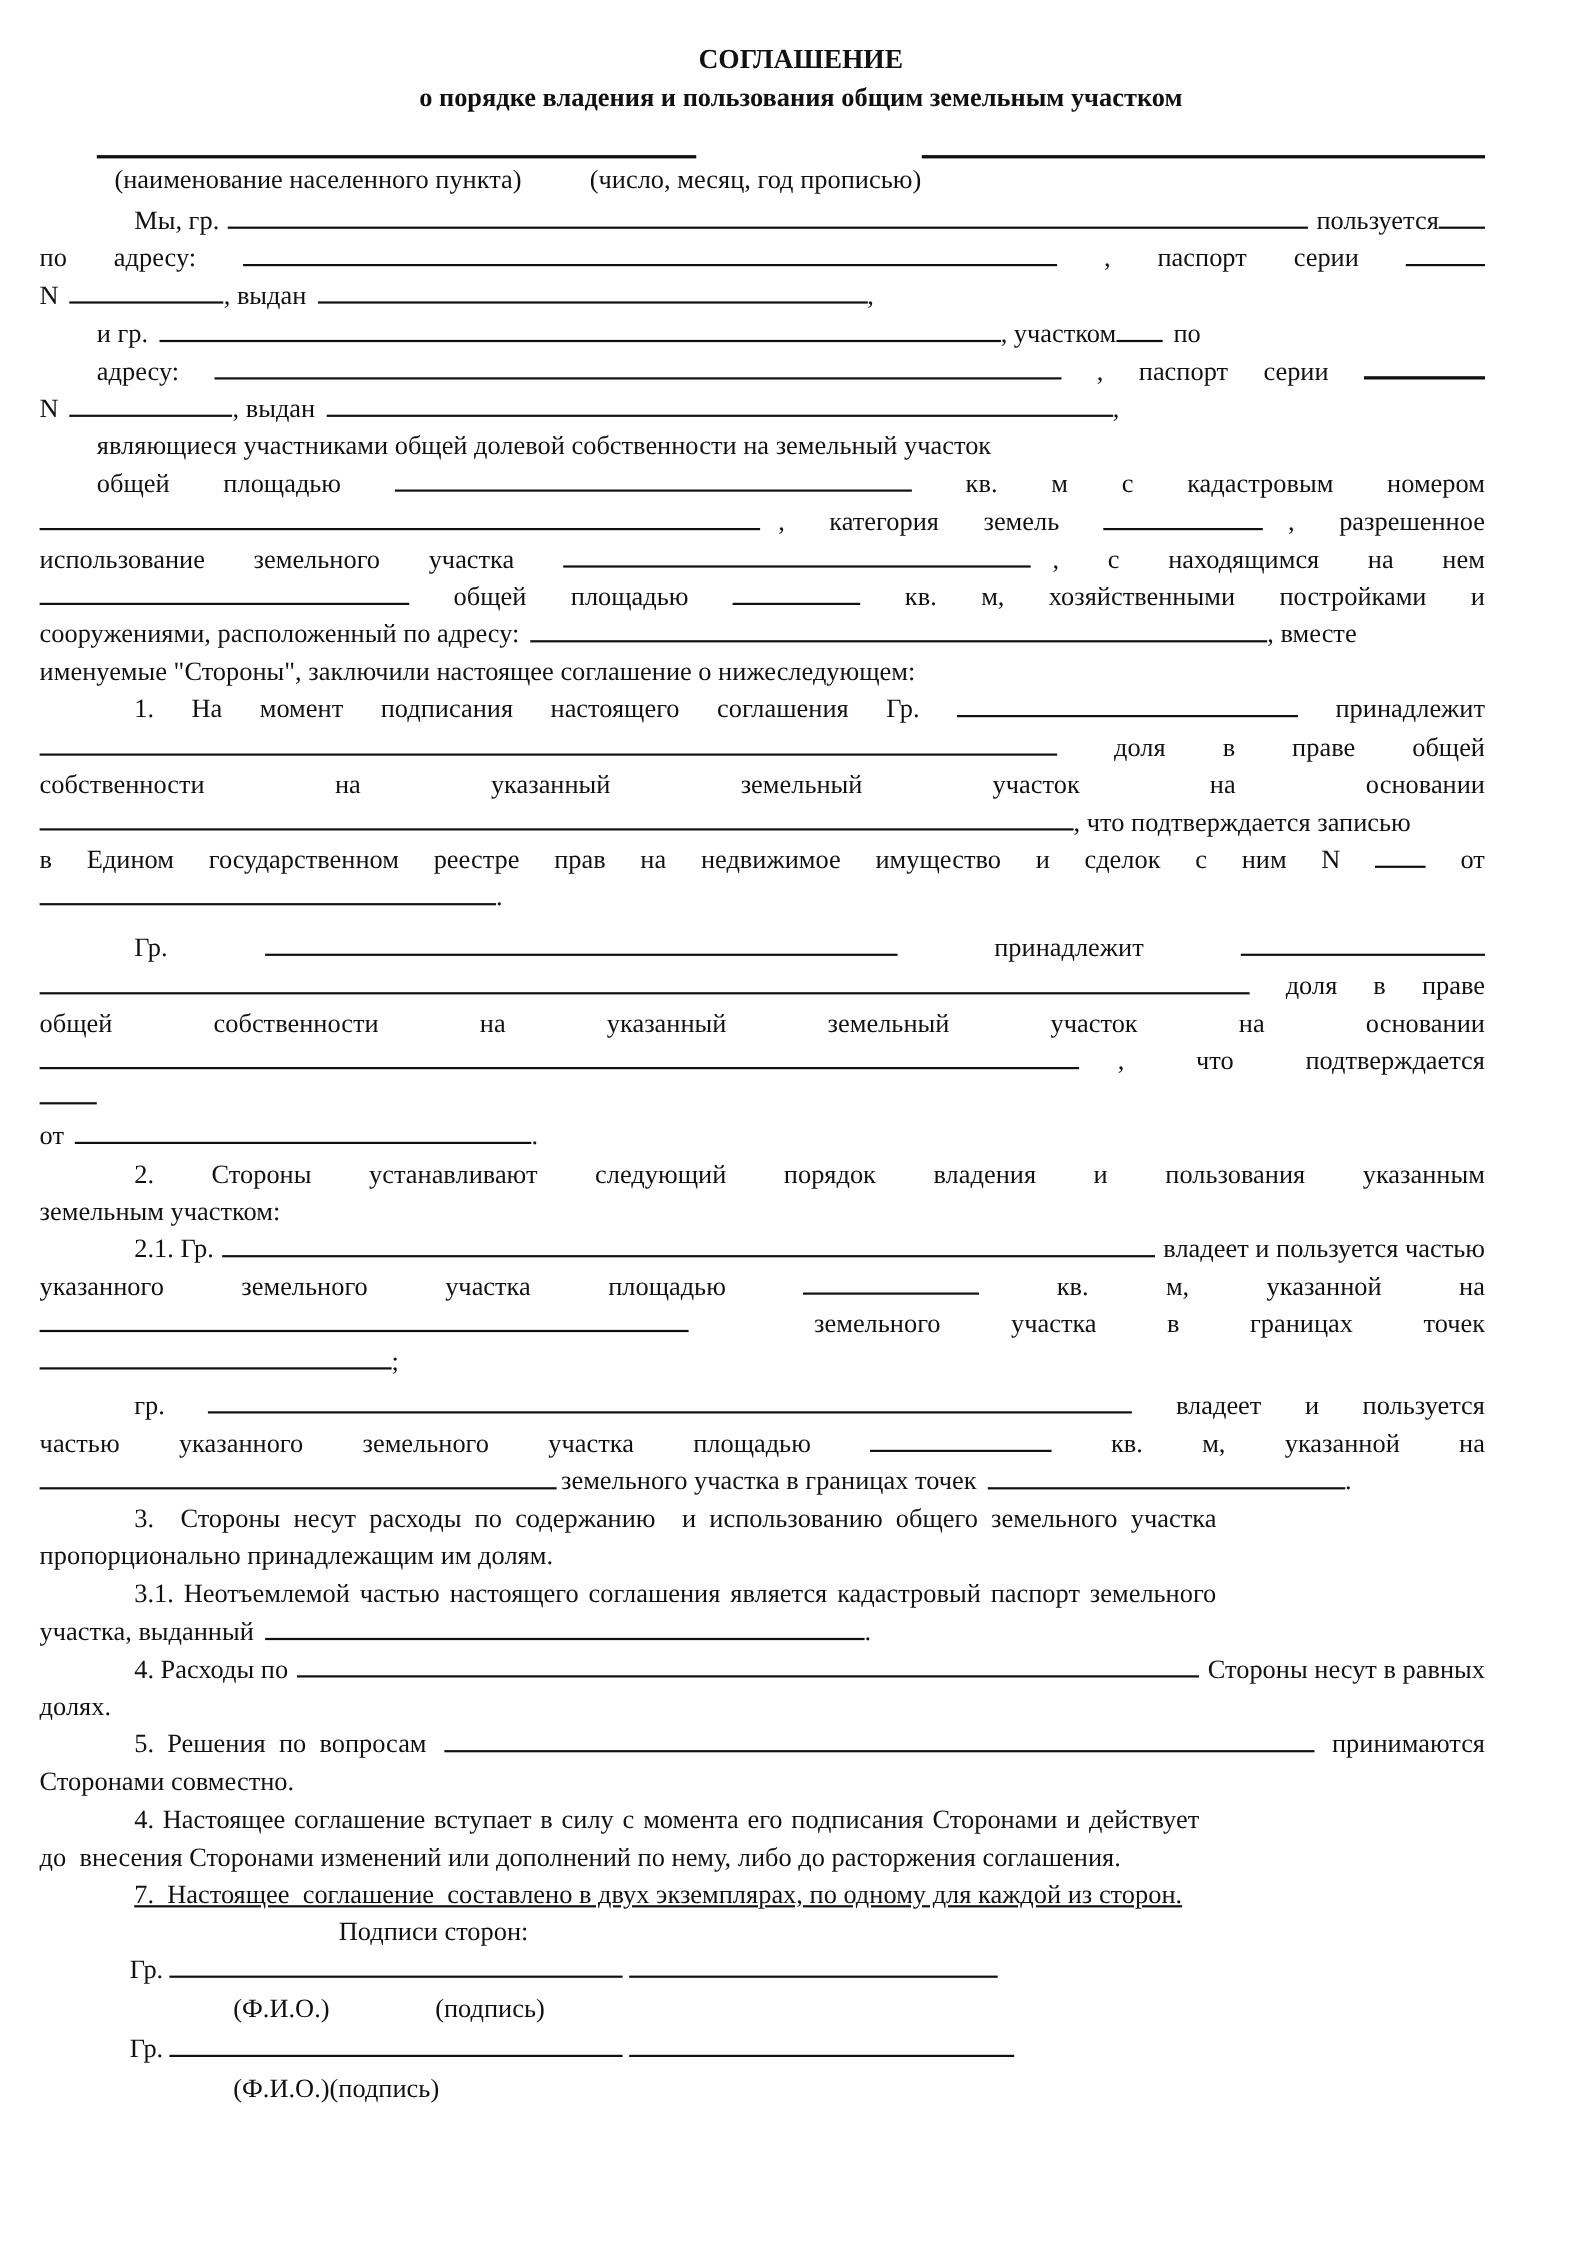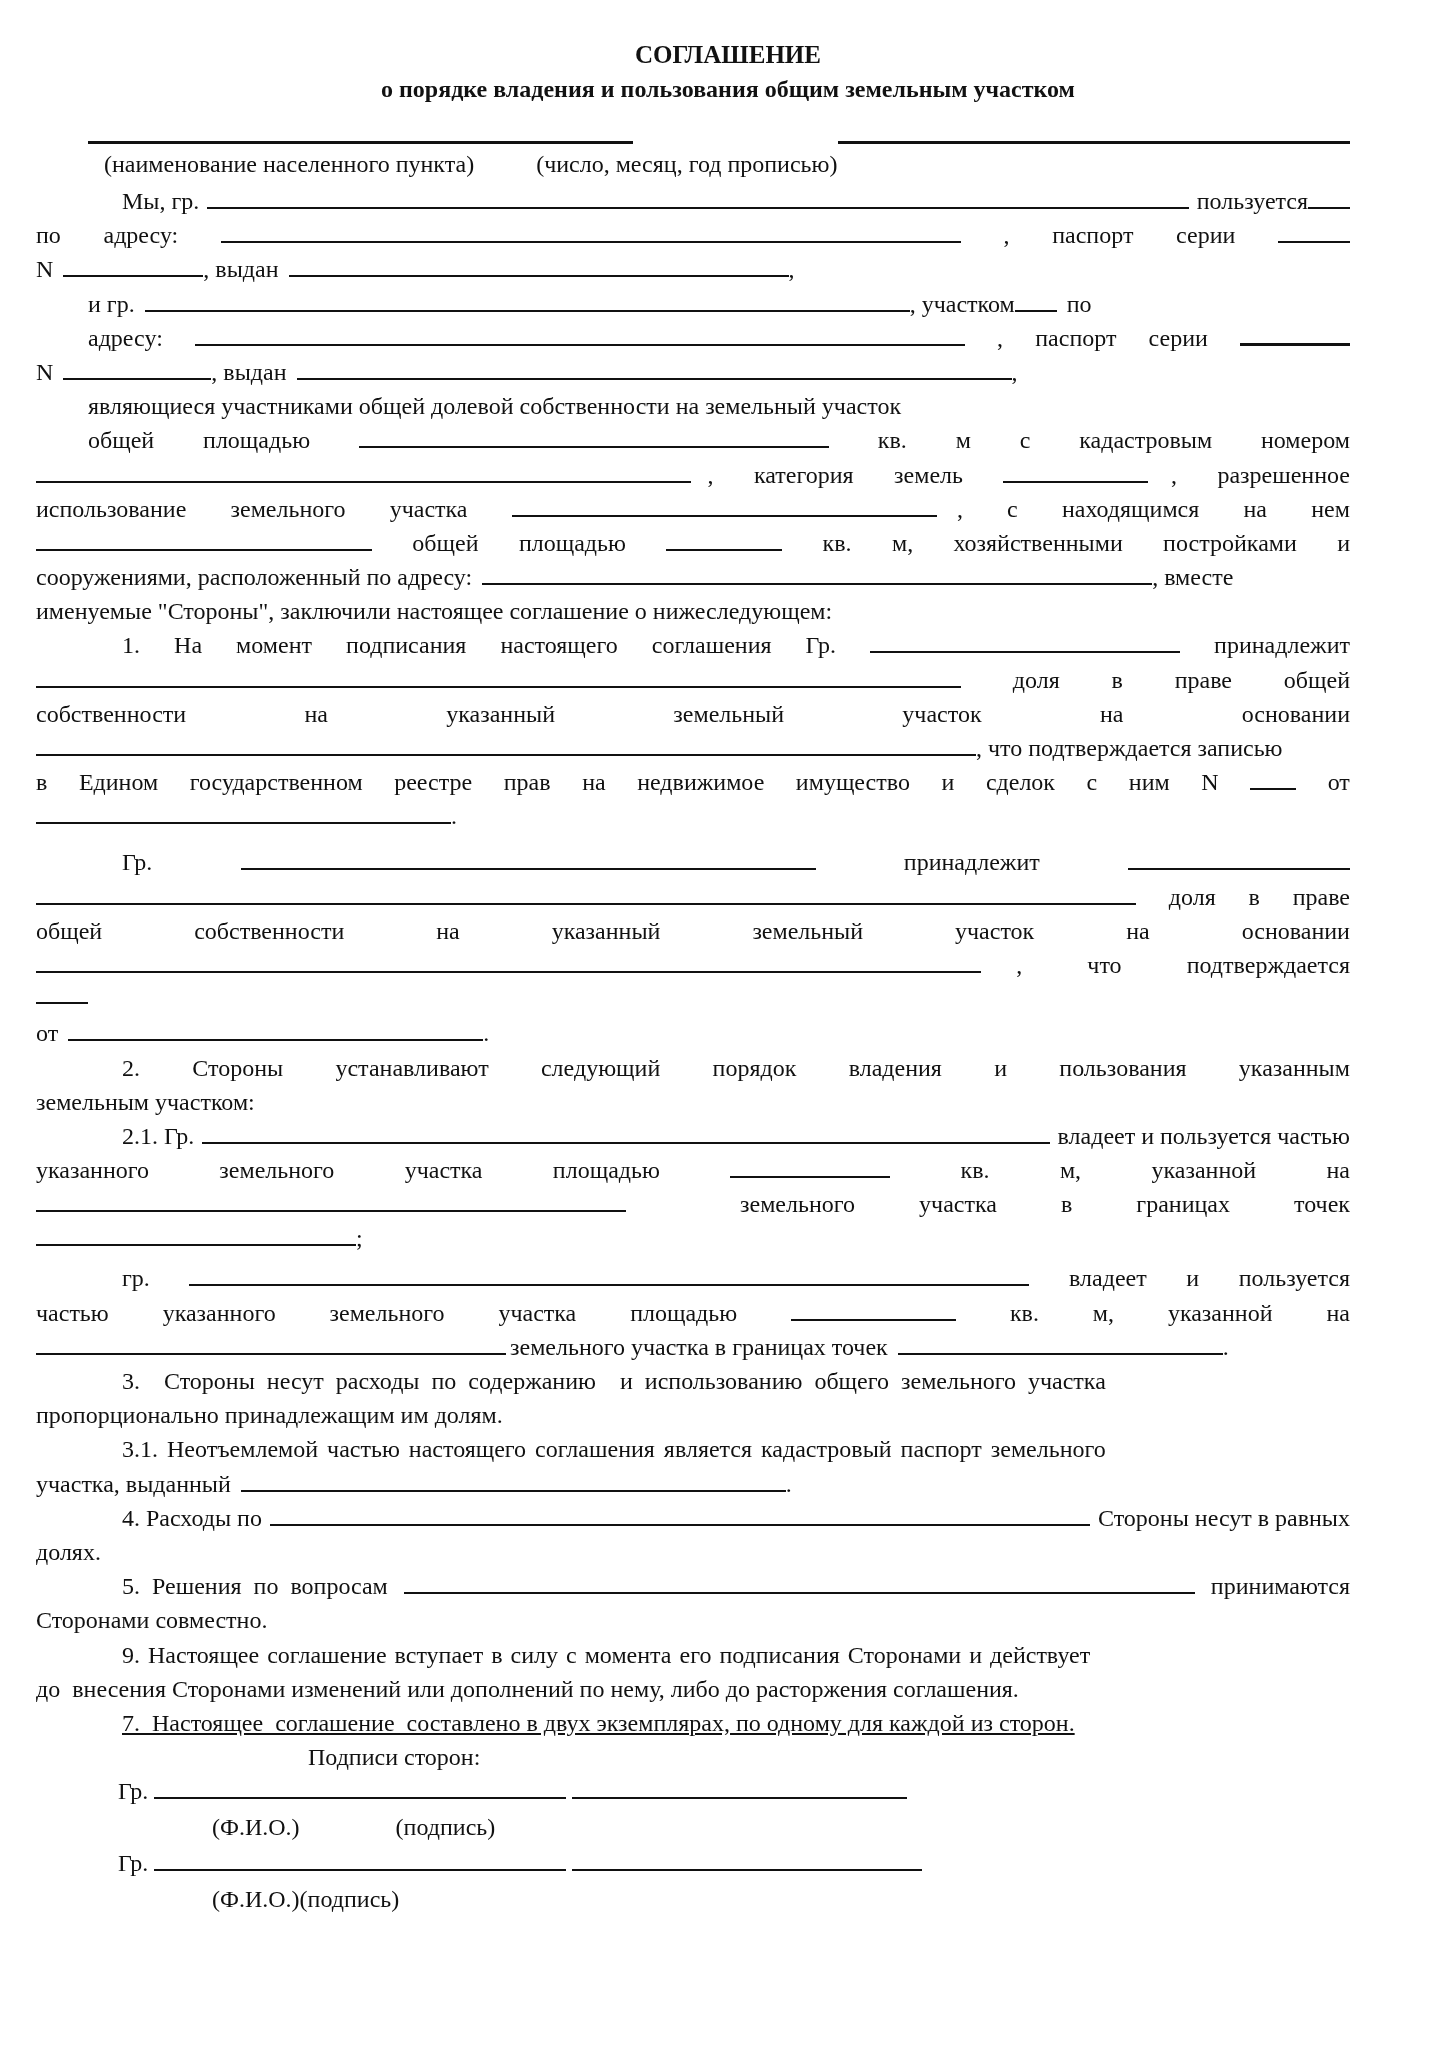--- a/index.html
+++ b/index.html
@@ -319,21 +319,21 @@
   <div class="line ind2">
     <span style="word-spacing:6px;">5. Решения по вопросам</span>
     <span class="blank grow" style="margin-left:16px;margin-right:16px;"></span>
     <span>принимаются</span>
   </div>
   <div class="line left">
     <span>Сторонами совместно.</span>
   </div>
 
   <div class="line left ind2">
-    <span style="word-spacing:2px;">9. Настоящее соглашение вступает в силу с момента его подписания Сторонами и действует</span>
+    <span style="word-spacing:2px;">4. Настоящее соглашение вступает в силу с момента его подписания Сторонами и действует</span>
   </div>
   <div class="line left">
     <span style="white-space:pre;">до  внесения Сторонами изменений или дополнений по нему, либо до расторжения соглашения.</span>
   </div>
 
   <div class="line left ind2">
     <span style="white-space:pre;text-decoration:underline;">7.  Настоящее  соглашение  составлено в двух экземплярах, по одному для каждой из сторон.</span>
   </div>
 
   <div class="line left" style="padding-left:272px;">

